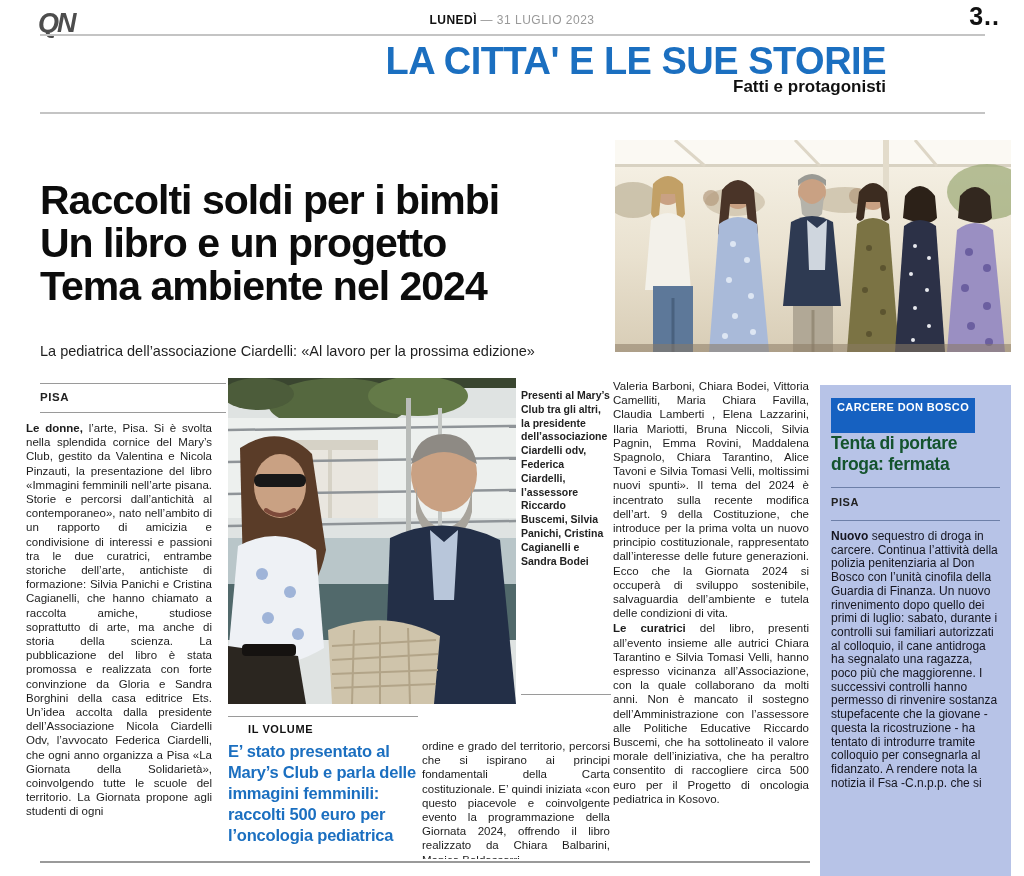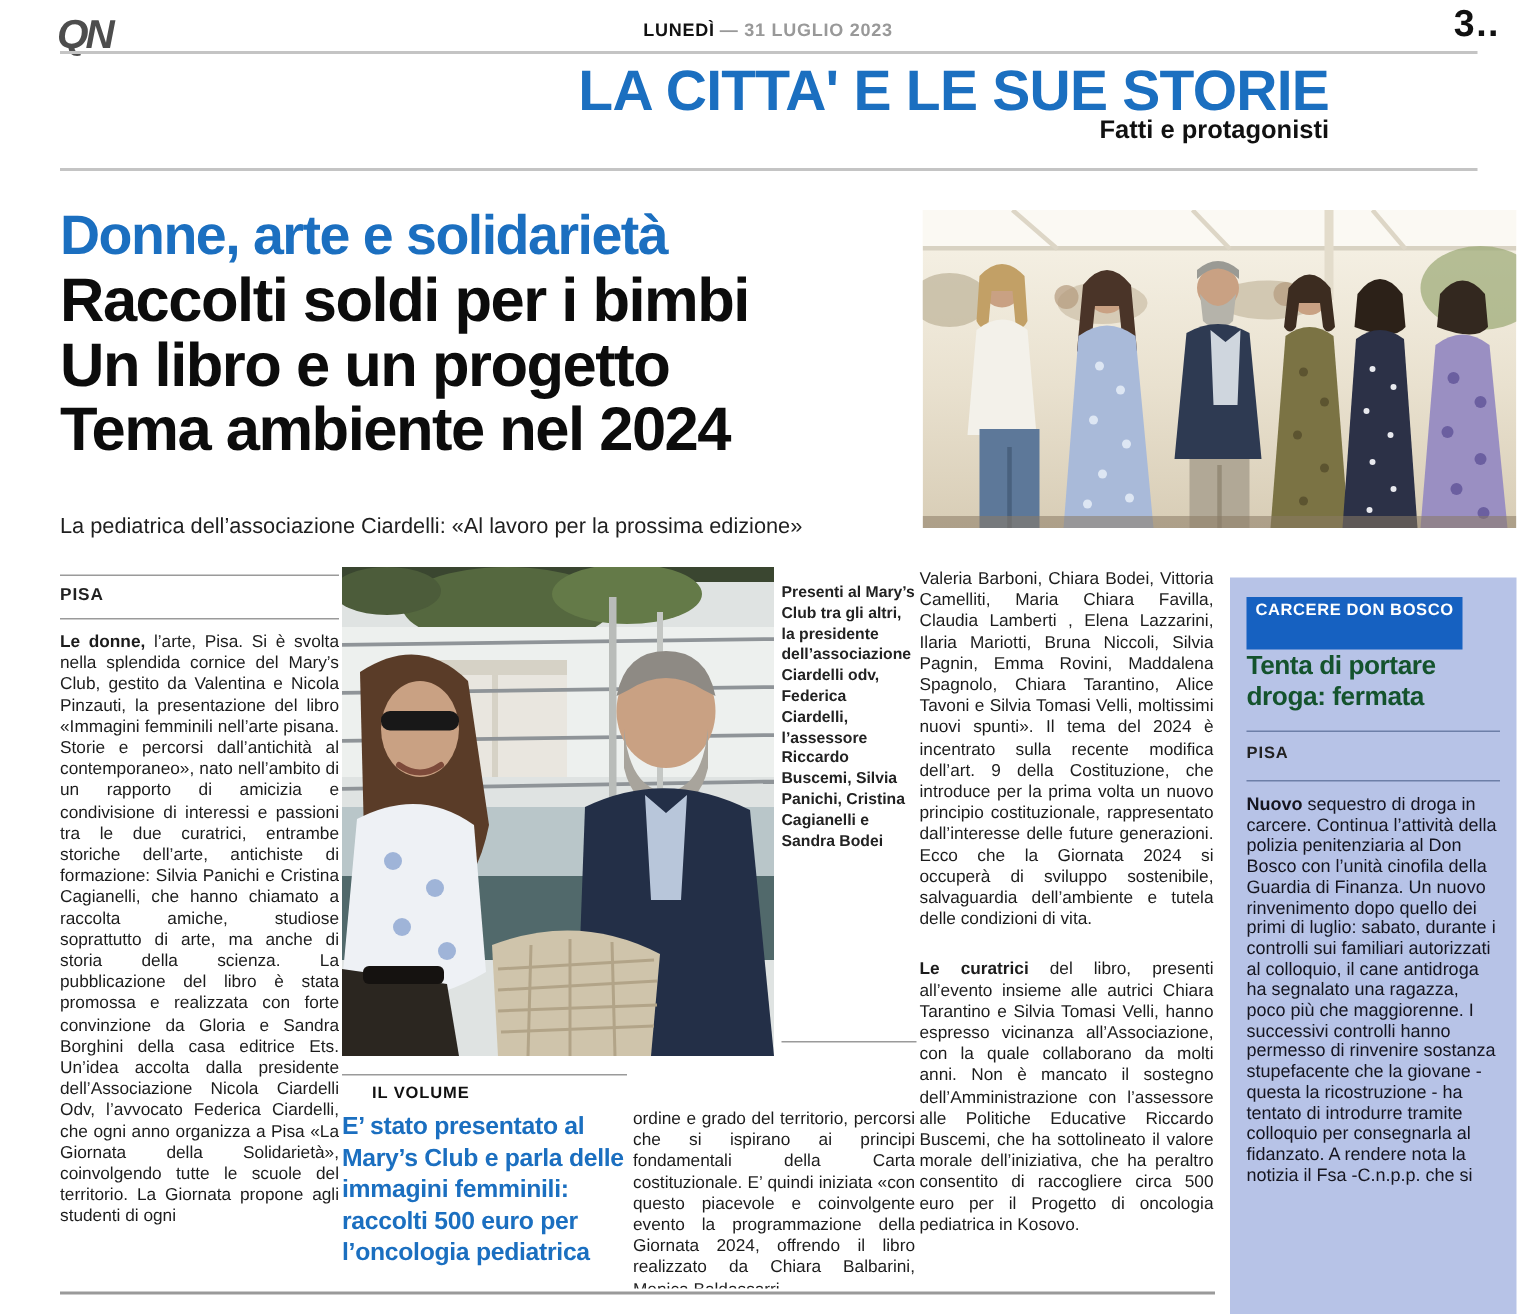--- a/index.html
+++ b/index.html
@@ -6,21 +6,21 @@
   html,body { width:1024px; height:876px; background:#ffffff; overflow:hidden;
               font-family:"Liberation Sans", sans-serif; color:#1a1a1a; }
   .abs { position:absolute; }
   #page { position:relative; width:1024px; height:876px; background:#fff; }
 
   
   .qn-logo { left:38px; top:8px; font-size:27px; font-weight:900; font-style:italic;
              color:#4d4d4d; letter-spacing:-2px; }
   .dateline { left:0; top:13px; width:1024px; text-align:center; font-size:12px; }
   .dateline .day { font-weight:800; color:#111; letter-spacing:.5px; }
-  .dateline .rest { color:#999; font-weight:700; letter-spacing:.5px; }
+  .dateline .rest { color:#999; font-weight:400; letter-spacing:.5px; }
   .pagenum { left:940px; top:2px; width:60px; text-align:right; font-size:25px;
              font-weight:900; color:#111; letter-spacing:1px; }
   .rule { background:#c4c4c4; height:2px; }
   .rule-thin { background:#9a9a9a; height:1px; }
   #rule-top   { left:40px; top:34px;  width:945px; }
   #rule-sect  { left:40px; top:112px; width:945px; }
 
   .section-title { left:300px; top:40px; width:586px; text-align:right;
                    font-size:38px; font-weight:900; color:#1b6fc0; letter-spacing:-.5px; }
   .section-sub   { left:300px; top:77px; width:586px; text-align:right;
@@ -37,41 +37,41 @@
   .loc-kicker { font-size:11.5px; font-weight:700; letter-spacing:.6px; color:#222; }
 
   
   .bodytext { font-size:11.5px; line-height:14.2px; text-align:justify; color:#1c1c1c;
               overflow:hidden; }
   .lead { font-weight:800; }
 
   #col1-rule-a { left:40px; top:383px; width:186px; }
   #col1-loc    { left:40px; top:391px; }
   #col1-rule-b { left:40px; top:412px; width:186px; }
-  #col1-body   { left:40px; top:421px; width:186px; height:436px; }
+  #col1-body   { left:26px; top:421px; width:186px; height:436px; }
 
   
   #photo1 { left:615px; top:140px; width:396px; height:212px; overflow:hidden; }
   #photo2 { left:228px; top:378px; width:288px; height:326px; overflow:hidden; }
 
   
   #caption { left:521px; top:389px; width:90px; font-size:10.5px; line-height:13.8px;
              font-weight:700; color:#222; }
   #caption-rule { left:521px; top:694px; width:90px; }
 
   
   #vol-rule   { left:228px; top:716px; width:190px; }
   #vol-label  { left:228px; top:723px; font-size:11px; font-weight:800;
                 letter-spacing:.6px; color:#111;margin-left:20px; }
   #vol-text   { left:228px; top:741px; width:194px; font-size:16.5px; line-height:21px;
                 font-weight:800; color:#1b6fc0; letter-spacing:-.2px; }
 
   #col3-body { left:422px; top:739px; width:188px; height:120px; }
   #col4-body { left:613px; top:379px; width:196px; height:482px; }
-  #col4-body p + p { margin-top:19px; }
+  #col4-body p + p { margin-top:1px; }
 
   #bottom-rule { left:40px; top:861px; width:770px; background:#9a9a9a; height:1.5px; }
 
   
   #sidebar { left:820px; top:385px; width:191px; height:491px; background:#b7c3e7;
              padding:12px 11px; }
   .side-tag { display:inline-block; background:#1661c1; color:#fff; font-size:11px;
               font-weight:800; letter-spacing:.4px; padding:3px 6px 20px; }
   .side-head { font-size:17.5px; line-height:21px; font-weight:800;
                color:#14532d; letter-spacing:-.3px; }
@@ -89,21 +89,20 @@
     <span class="day">LUNEDÌ</span>
     <span class="rest">— 31 LUGLIO 2023</span>
   </div>
   <div class="abs pagenum">3..</div>
   <div class="abs rule" id="rule-top"></div>
 
   <div class="abs section-title">LA CITTA' E LE SUE STORIE</div>
   <div class="abs section-sub">Fatti e protagonisti</div>
   <div class="abs rule" id="rule-sect"></div>
 
-  <div class="abs kicker">Donne, arte e solidarietà</div>
   <div class="abs headline">
     <div>Raccolti soldi per i bimbi</div>
     <div>Un libro e un progetto</div>
     <div>Tema ambiente nel 2024</div>
   </div>
   <div class="abs standfirst">La pediatrica dell’associazione Ciardelli: «Al lavoro per la prossima edizione»</div>
 
   <div class="abs" id="photo1">
     <svg width="396" height="212" viewBox="0 0 396 212">
       <defs>

